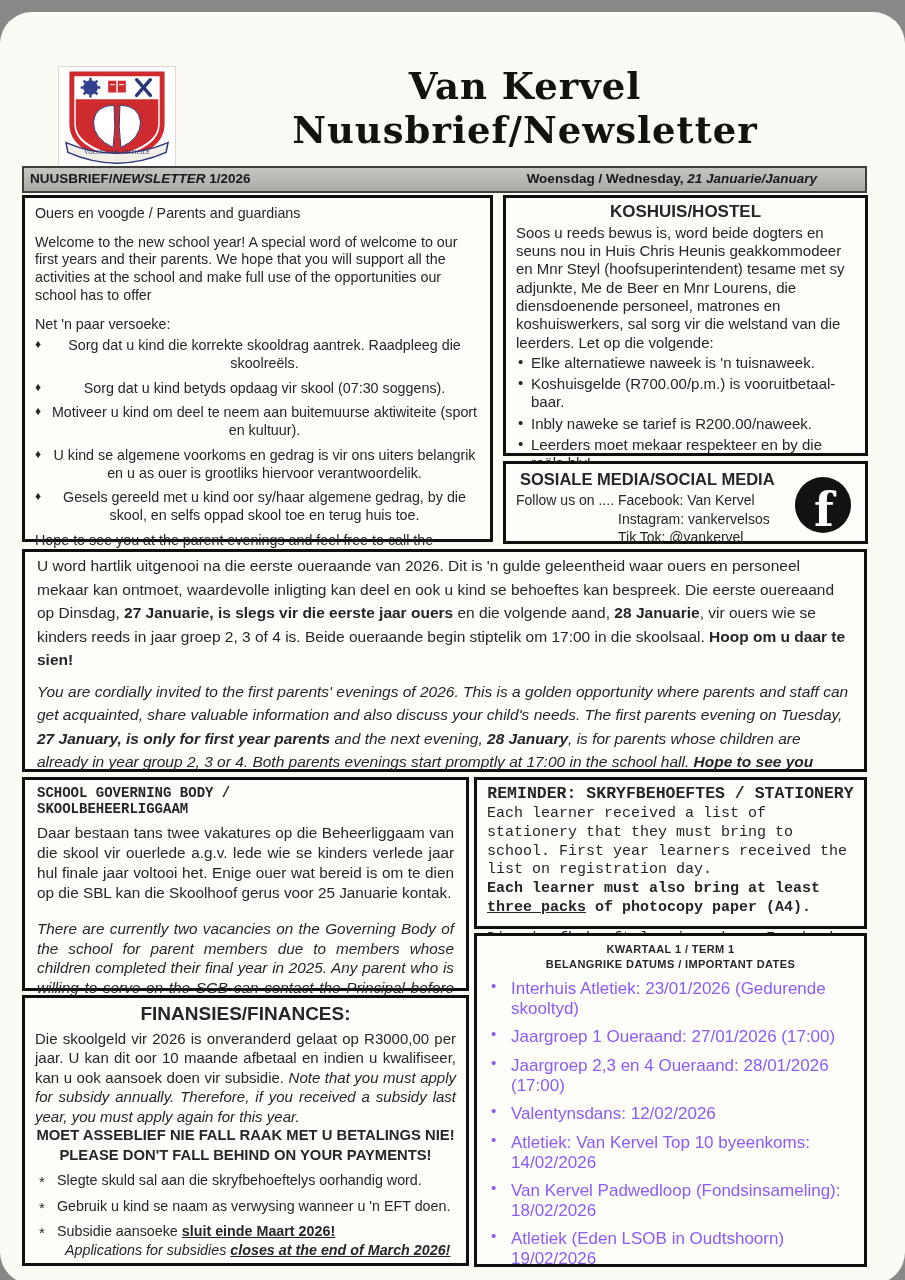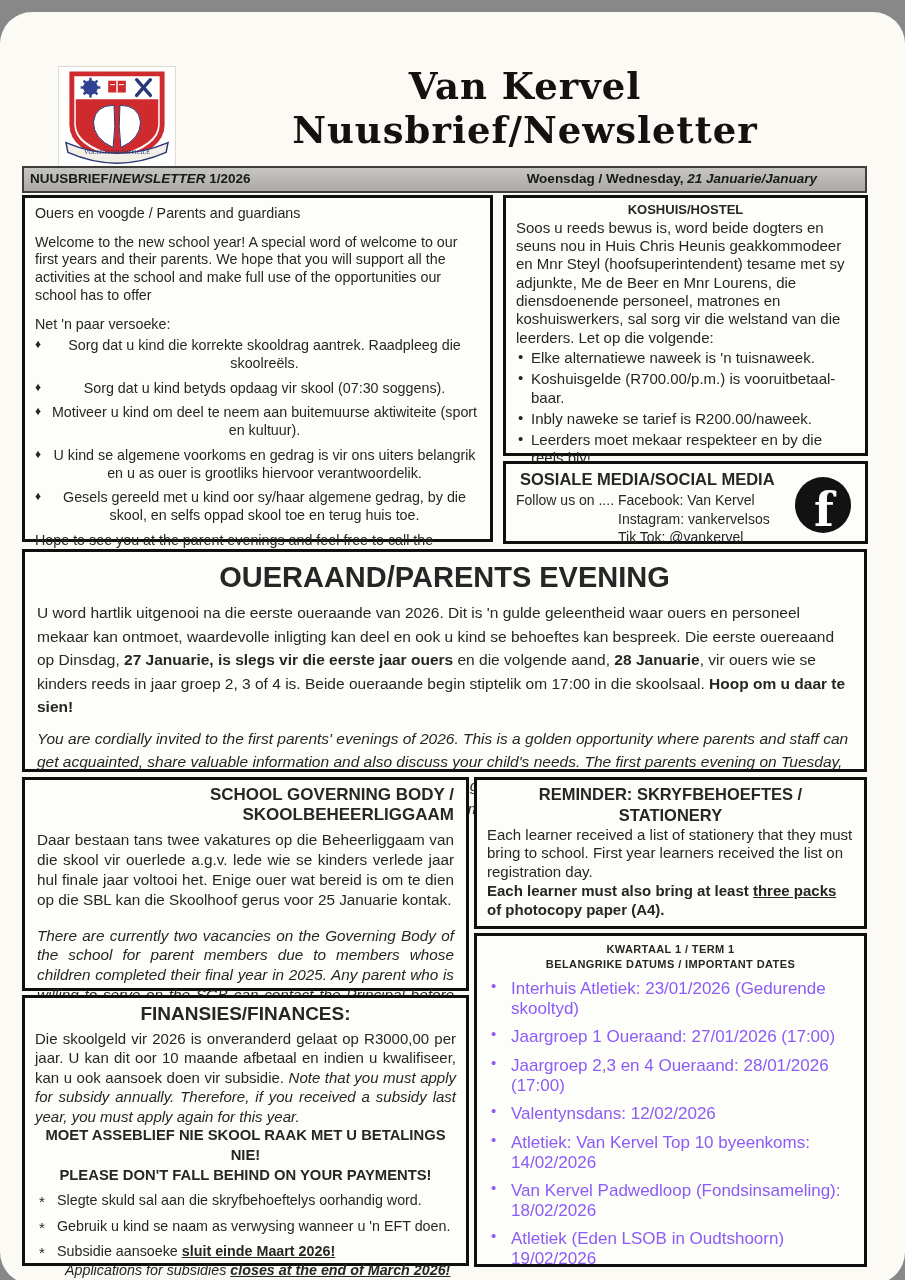--- a/index.html
+++ b/index.html
@@ -34,54 +34,54 @@
   }
   
   .box-parents{left:22px;top:183px;width:471px;height:347px;padding:7px 12px 4px 10px;font-size:14.3px;line-height:1.24;}
   .box-parents p{margin:0 0 11px 0;}
   .box-parents ul{list-style:none;margin:2px 0 0 0;padding:0;}
   .box-parents li{position:relative;padding-left:16px;margin-bottom:7px;text-align:center;}
   .box-parents li::before{content:"♦";position:absolute;left:0;top:0;font-size:12px;}
   .signoff{font-weight:bold;}
   
   .box-hostel{left:503px;top:183px;width:365px;height:261px;padding:4px 10px;font-size:15px;line-height:1.22;}
-  .box-hostel h2{margin:0;text-align:center;font-size:13px;}
+  .box-hostel h2{margin:0;text-align:center;font-size:17px;}
   .box-hostel p{margin:1px 0 2px 0;}
   .box-hostel ul{list-style:none;margin:2px 0 0 0;padding:0;}
   .box-hostel li{position:relative;padding-left:15px;margin-bottom:3px;}
   .box-hostel li::before{content:"•";position:absolute;left:2px;top:-1px;}
   
   .box-social{left:503px;top:449px;width:365px;height:83px;padding:5px 10px;font-size:14px;line-height:1.3;}
   .box-social h2{margin:0 0 1px 4px;font-size:16.5px;}
   .soc-ind{padding-left:102px;}
   .fb{position:absolute;right:14px;top:13px;width:56px;height:56px;border-radius:50%;background:#121212;}
   .fb span{
     position:absolute;left:19px;top:4px;color:#fff;font-family:"DejaVu Serif",serif;
     font-weight:bold;font-size:46px;
   }
   
   .box-evening{left:22px;top:537px;width:845px;height:223px;padding:2px 12px;font-size:15.5px;line-height:1.52;}
   .box-evening h2{margin:1px 0 2px 0;text-align:center;font-size:29px;letter-spacing:0;}
   .box-evening p{margin:0 0 8px 0;}
   
   .box-sgb{left:22px;top:765px;width:447px;height:214px;padding:5px 12px;font-size:15.3px;line-height:1.3;text-align:justify;}
-  .box-sgb h2{margin:0;text-align:right;font-size:17px;line-height:1.15;}
+  .box-sgb h2{margin:0;text-align:left;font-size:14px;line-height:1.15;font-family:Liberation Mono, monospace;}
   .box-sgb p{margin:6px 0 0 0;}
   .box-sgb .en{margin-top:16px;font-style:italic;}
   
   .box-fin{left:22px;top:983px;width:447px;height:271px;padding:4px 10px;font-size:15px;line-height:1.3;}
   .box-fin h2{margin:0;text-align:center;font-size:19px;}
   .box-fin .body{text-align:justify;margin:2px 0 0 0;}
   .box-fin .warn{margin:0;text-align:center;font-weight:bold;font-size:14.8px;line-height:1.35;}
   .box-fin ul{list-style:none;margin:5px 0 0 0;padding:0;font-size:14.3px;}
   .box-fin li{position:relative;padding-left:22px;margin-bottom:7px;}
   .box-fin li::before{content:"*";position:absolute;left:4px;top:1px;font-size:15px;}
   .box-fin .sub2{display:block;padding-left:8px;}
   
-  .box-stat{left:474px;top:765px;width:393px;height:152px;padding:4px 10px;font-size:15px;line-height:1.26;}
+  .box-stat{left:474px;top:765px;width:393px;height:152px;padding:4px 10px;font-size:15px;line-height:1.26;font-family:Liberation Mono, monospace;}
   .box-stat h2{margin:0;text-align:center;font-size:16.5px;}
   .box-stat p{margin:0;}
   .box-stat .gap{margin-top:12px;}
   
   .box-dates{left:474px;top:921px;width:393px;height:334px;padding:6px 10px;}
   .box-dates h2{margin:0;text-align:center;font-size:11px;line-height:1.32;letter-spacing:.4px;}
   .box-dates ul{list-style:none;margin:8px 0 0 0;padding:0;font-size:17px;color:#8b5cf6;}
   .box-dates li{position:relative;padding-left:24px;margin-bottom:8.4px;}
   .box-dates li::before{content:"•";position:absolute;left:4px;top:-2px;font-size:15px;}
   
@@ -168,38 +168,37 @@
     <h2>SOSIALE MEDIA/SOCIAL MEDIA</h2>
     <div>Follow us on .... Facebook: Van Kervel</div>
     <div class="soc-ind">Instagram: vankervelsos</div>
     <div class="soc-ind">Tik Tok: @vankervel</div>
     <div class="fb">
         <span>f</span>
       </div>
   </div>
 
   <div class="nbox box-evening">
-    <h2>OUERAAND/PARENTS EVENING</h2>
     <p><span>U word hartlik uitgenooi na die eerste oueraande van 2026.  Dit is 'n gulde geleentheid waar ouers en personeel mekaar kan ontmoet, waardevolle inligting kan deel en ook u kind se behoeftes kan bespreek.  Die eerste ouereaand op Dinsdag, </span><span class="b">27 Januarie, is slegs vir die eerste jaar ouers</span><span> en die volgende aand, </span><span class="b">28 Januarie</span><span>, vir ouers wie se kinders reeds in jaar groep 2, 3 of 4 is. Beide oueraande begin stiptelik om 17:00 in die skoolsaal.  </span><span class="b">Hoop om u daar te sien!</span></p>
     <p><span class="i">You are cordially invited to the first parents' evenings of 2026. This is a golden opportunity where parents and staff can get acquainted, share valuable information and also discuss your child's needs.  The first parents evening on Tuesday, </span><span class="b i">27 January, is only for first year parents</span><span class="i"> and the next evening, </span><span class="b i">28 January</span><span class="i">, is for parents whose children are already in year group 2, 3 or 4. Both parents evenings start promptly at 17:00 in the school hall.  </span><span class="b i">Hope to see you there!</span></p>
   </div>
 
   <div class="nbox box-sgb">
     <h2>
       <span>SCHOOL GOVERNING BODY /</span><br>
       <span>SKOOLBEHEERLIGGAAM</span>
     </h2>
     <p>Daar bestaan tans twee vakatures op die Beheerliggaam van die skool vir ouerlede a.g.v. lede wie se kinders verlede jaar hul finale jaar voltooi het.  Enige ouer wat bereid is om te dien op die SBL kan die Skoolhoof gerus voor 25 Januarie kontak.</p>
     <p class="en">There are currently two vacancies on the Governing Body of the school for parent members due to members whose children completed their final year in 2025. Any parent who is willing to serve on the SGB can contact the Principal before 25 January.</p>
   </div>
 
   <div class="nbox box-fin">
     <h2>FINANSIES/FINANCES:</h2>
     <p class="body"><span>Die skoolgeld vir 2026 is onveranderd gelaat op R3000,00 per jaar. U kan dit oor 10 maande afbetaal en indien u kwalifiseer, kan u ook aansoek doen vir subsidie.  </span><span class="i">Note that you must apply for subsidy annually. Therefore, if you received a subsidy last year, you must apply again for this year.</span></p>
-    <p class="warn">MOET ASSEBLIEF NIE SKOOL RAAK MET U BETALINGS NIE!</p>
+    <p class="warn">MOET ASSEBLIEF NIE FALL RAAK MET U BETALINGS NIE!</p>
     <p class="warn">PLEASE DON'T FALL BEHIND ON YOUR PAYMENTS!</p>
     <ul>
       <li>Slegte skuld sal aan die skryfbehoeftelys oorhandig word.</li>
       <li>Gebruik u kind se naam as verwysing wanneer u 'n EFT doen.</li>
       <li>
         <span><span>Subsidie aansoeke </span><span class="b u">sluit einde Maart 2026!</span></span>
         <span class="sub2"><span class="i">Applications for subsidies </span><span class="b i u">closes at the end of March 2026!</span></span>
       </li>
     </ul>
   </div>

